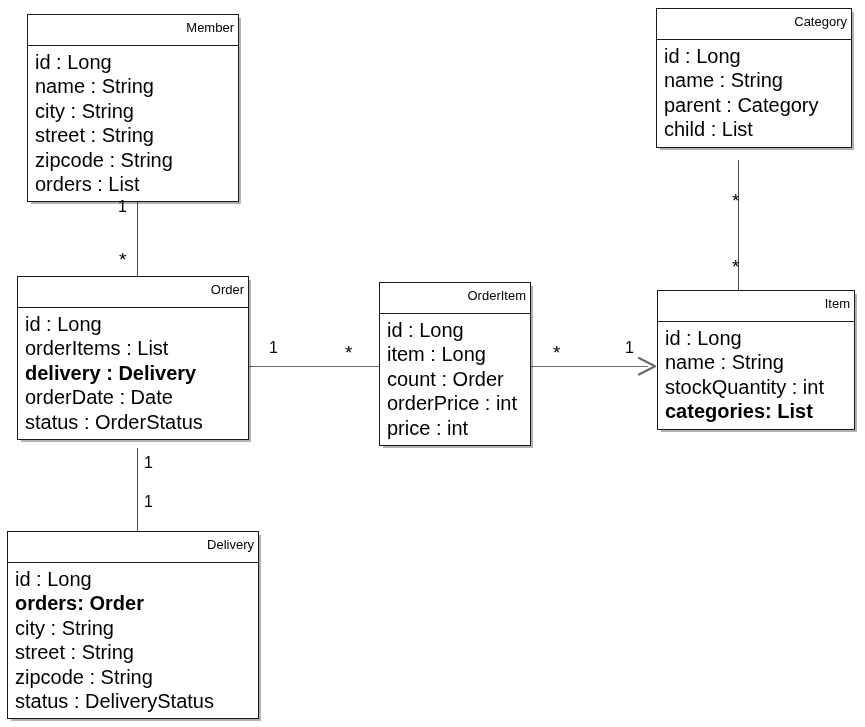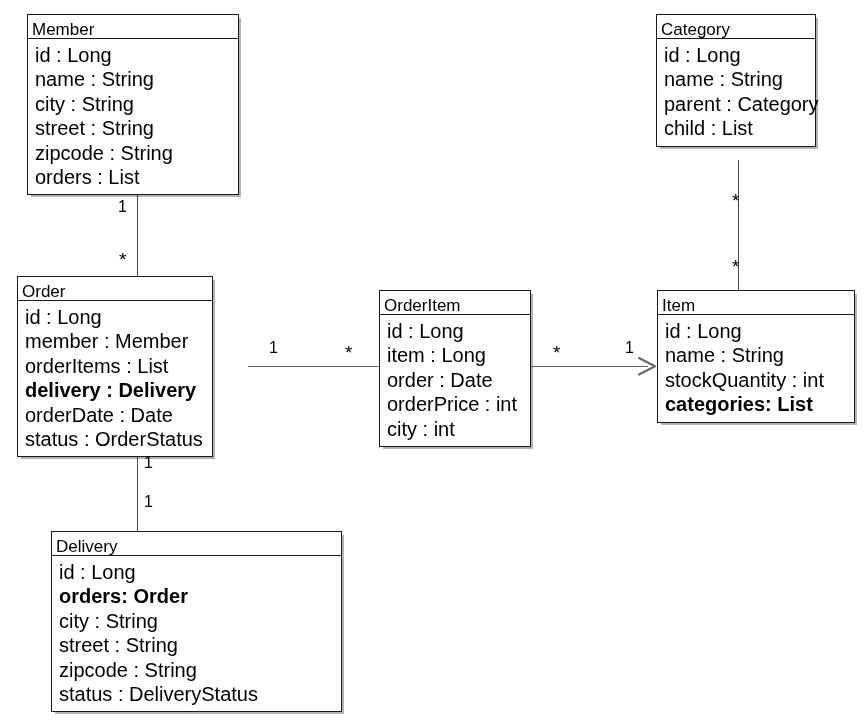--- a/index.html
+++ b/index.html
@@ -24,24 +24,24 @@
   .umlbox {
     position: absolute;
     box-sizing: border-box;
     background: #ffffff;
     border: 1.6px solid #1a1a1a;
     box-shadow: 3px 3px 0 -1px rgba(0,0,0,0.30);
     z-index: 5;
   }
   .uml-title {
     box-sizing: border-box;
-    text-align: left;
-    font-size: 17px;
+    text-align: right;
+    font-size: 13px;
     line-height: 1;
-    padding: 6px 4px 0 4px;
+    padding: 6px 4px 11px 4px;
     color: #000000;
     border-bottom: 1.6px solid #1a1a1a;
     white-space: nowrap;
   }
   .uml-attrs {
     box-sizing: border-box;
     padding: 4px 0 5px 0;
   }
   .uml-attr {
     font-size: 20px;
@@ -120,66 +120,65 @@
     <div class="uml-attrs">
       <div class="uml-attr">id : Long</div>
       <div class="uml-attr">name : String</div>
       <div class="uml-attr">city : String</div>
       <div class="uml-attr">street : String</div>
       <div class="uml-attr">zipcode : String</div>
       <div class="uml-attr">orders : List</div>
     </div>
   </div>
 
-  <div class="umlbox" style="left:17px; top:276px; width:196px;">
+  <div class="umlbox" style="left:17px; top:276px; width:232px;">
     <div class="uml-title">Order</div>
     <div class="uml-attrs">
       <div class="uml-attr">id : Long</div>
-      <div class="uml-attr">member : Member</div>
       <div class="uml-attr">orderItems : List</div>
       <div class="uml-attr bold">delivery : Delivery</div>
       <div class="uml-attr">orderDate : Date</div>
       <div class="uml-attr">status : OrderStatus</div>
     </div>
   </div>
 
-  <div class="umlbox" style="left:7px; top:531px; width:291px;margin-left:44px;">
+  <div class="umlbox" style="left:7px; top:531px; width:252px;">
     <div class="uml-title">Delivery</div>
     <div class="uml-attrs">
       <div class="uml-attr">id : Long</div>
       <div class="uml-attr bold">orders: Order</div>
       <div class="uml-attr">city : String</div>
       <div class="uml-attr">street : String</div>
       <div class="uml-attr">zipcode : String</div>
       <div class="uml-attr">status : DeliveryStatus</div>
     </div>
   </div>
 
-  <div class="umlbox" style="left:379px; top:290px; width:152px;">
+  <div class="umlbox" style="left:379px; top:282px; width:152px;">
     <div class="uml-title">OrderItem</div>
     <div class="uml-attrs">
       <div class="uml-attr">id : Long</div>
       <div class="uml-attr">item : Long</div>
-      <div class="uml-attr">order : Date</div>
+      <div class="uml-attr">count : Order</div>
       <div class="uml-attr">orderPrice : int</div>
-      <div class="uml-attr">city : int</div>
+      <div class="uml-attr">price : int</div>
     </div>
   </div>
 
   <div class="umlbox" style="left:657px; top:290px; width:198px;">
     <div class="uml-title">Item</div>
     <div class="uml-attrs">
       <div class="uml-attr">id : Long</div>
       <div class="uml-attr">name : String</div>
       <div class="uml-attr">stockQuantity : int</div>
       <div class="uml-attr bold">categories: List</div>
     </div>
   </div>
 
-  <div class="umlbox" style="left:656px; top:14px; width:160px;">
+  <div class="umlbox" style="left:656px; top:8px; width:196px;">
     <div class="uml-title">Category</div>
     <div class="uml-attrs">
       <div class="uml-attr">id : Long</div>
       <div class="uml-attr">name : String</div>
       <div class="uml-attr">parent : Category</div>
       <div class="uml-attr">child : List</div>
     </div>
   </div>
 
 </div>

